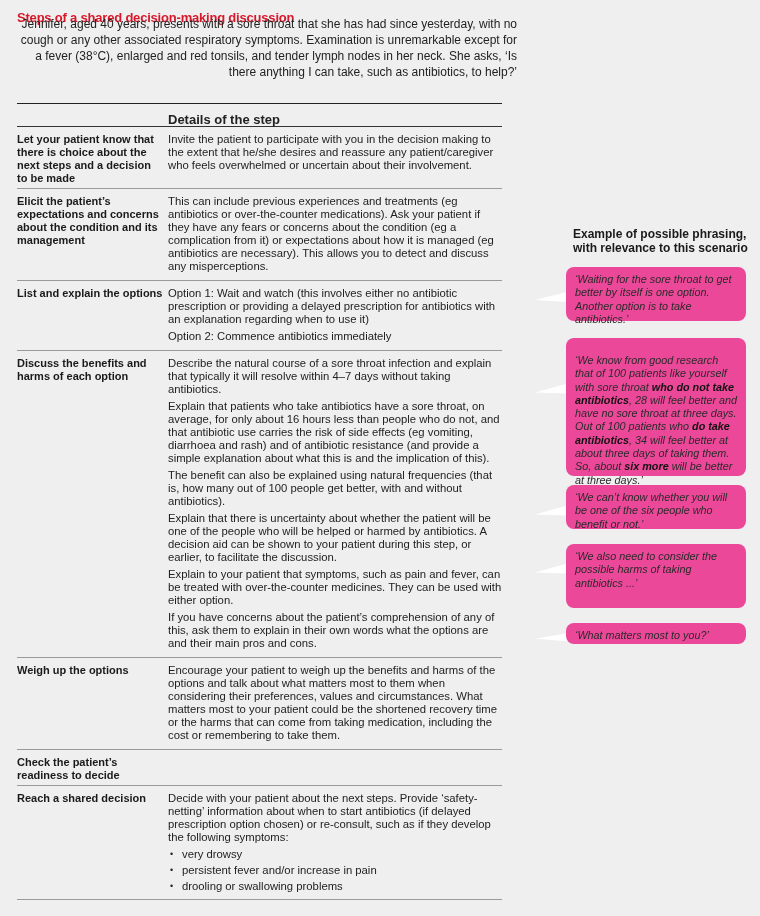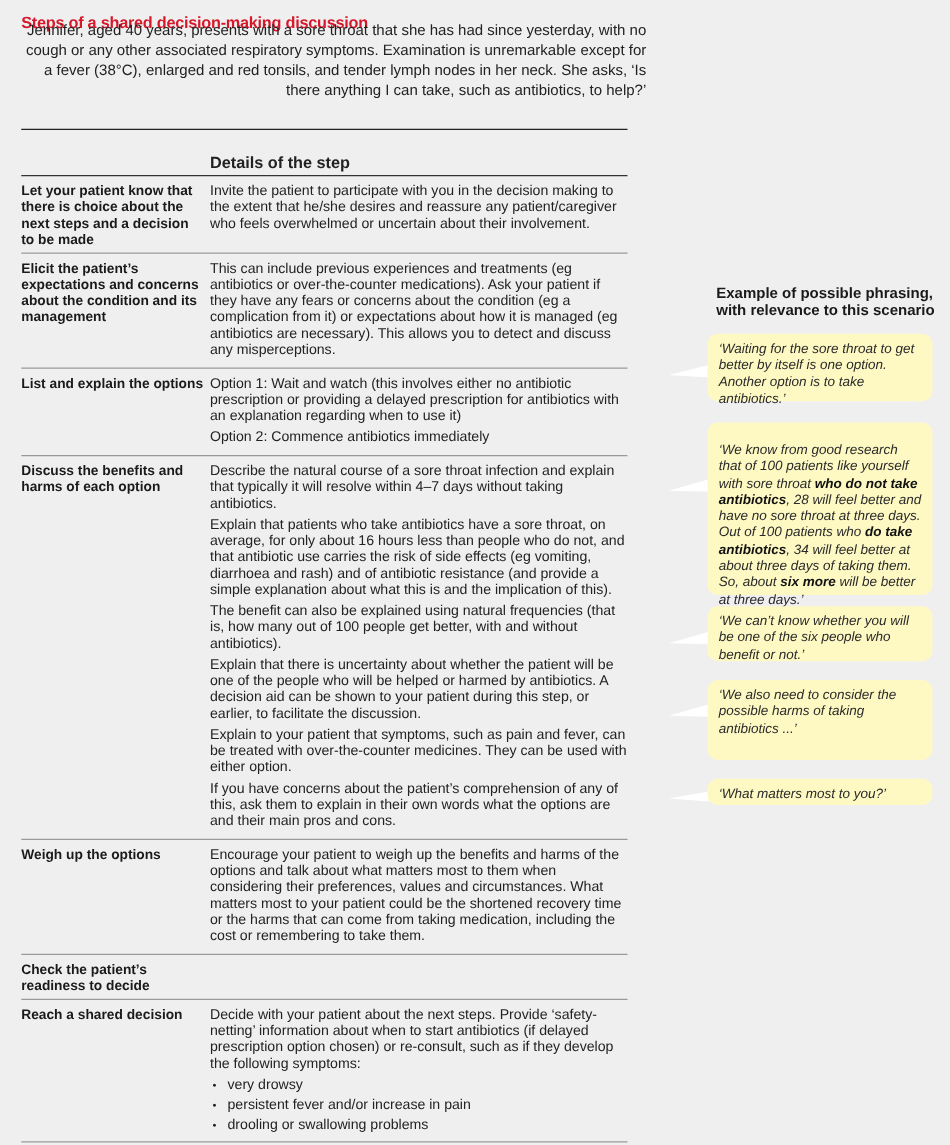--- a/index.html
+++ b/index.html
@@ -18,21 +18,21 @@
   .intro {
     position: absolute; left: 17px; top: 16px; width: 500px;
     font-size: 12px; line-height: 16px; color: #222; text-align: right;
   }
   .table {
     position: absolute; left: 17px; top: 103px; width: 485px;
     border-top: 1.5px solid #222;
   }
   .thead {
     display: flex; border-bottom: 1.5px solid #333;
-    height: 22px; align-items: center; margin-top: 14px;
+    height: 22px; align-items: flex-end;
   }
   .thead .c1 { width: 151px; }
   .thead .c2 { font-weight: bold; font-size: 13px; }
   .row {
     display: flex; border-bottom: 1.5px solid #9a9a9a;
     padding: 6px 0 3px 0;
   }
   .row:last-child { border-bottom: 1.5px solid #9a9a9a; }
   .c1 {
     width: 151px; flex: none; font-weight: bold;
@@ -42,21 +42,21 @@
   .c2 p { margin: 0 0 4px 0; }
   .c2 ul { margin: 0 0 3px 0; padding: 0; list-style: none; }
   .c2 li { position: relative; padding-left: 14px; margin-bottom: 3px; }
   .c2 li::before { content: "•"; position: absolute; left: 2px; top: 0; font-size: 9px; }
   .side-head {
     position: absolute; left: 573px; top: 227px; width: 190px;
     font-weight: bold; font-size: 12px; line-height: 14px; color: #1a1a1a;
   }
   .bubble {
     position: absolute; left: 566px; width: 180px;
-    background: #fef9c3; border-radius: 8px;
+    background: #ec4899; border-radius: 8px;
     padding: 6px 8px 6px 9px; box-sizing: border-box;
     font-style: italic; font-size: 10.8px; line-height: 13.3px; color: #2a2a2a;
   }
   .bubble b { font-weight: bold; color: #111; }
   .tail {
     position: absolute; width: 0; height: 0;
     border-style: solid;
   }
 </style>
 </head>

